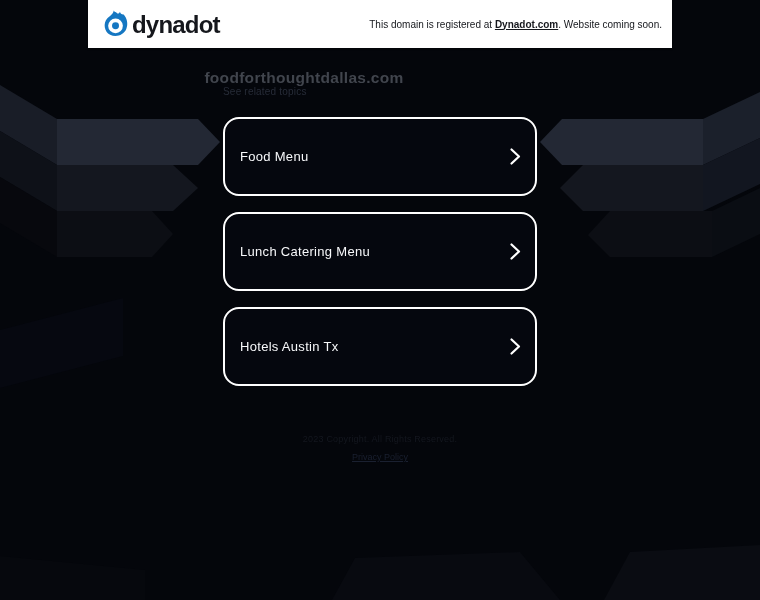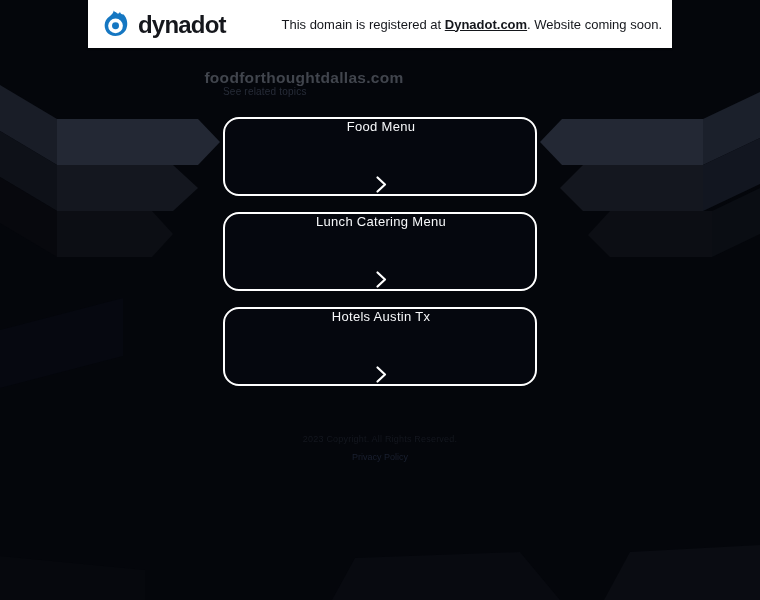--- a/index.html
+++ b/index.html
@@ -15,61 +15,60 @@
   .bg-art{position:absolute;inset:0;pointer-events:none;}
 
   
   .header-bar{
     position:absolute;left:88px;top:0;width:584px;height:48px;
     background:#ffffff;
     display:flex;align-items:center;justify-content:space-between;
     padding:0 10px 0 13px;box-sizing:border-box;
     box-shadow:0 1px 2px rgba(0,0,0,.35);
   }
-  .logo{display:flex;align-items:center;gap:6px;cursor:pointer;text-align:center;}
+  .logo{display:flex;align-items:center;cursor:pointer;text-align:center;}
   .logo-text{
     font-size:24px;font-weight:800;color:#15171c;letter-spacing:-0.8px;
     line-height:1;padding-top:1px;
   }
-  .tagline{font-size:13px;color:#15171c;white-space:nowrap;}
+  .tagline{font-size:10px;color:#15171c;white-space:nowrap;}
   .tagline .lnk{font-weight:700;text-decoration:underline;color:#15171c;cursor:pointer;}
 
   
   .domain-title{
     position:absolute;top:69px;left:0;width:608px;text-align:center;
     font-size:15.5px;font-weight:700;color:#41454d;letter-spacing:0.3px;
   }
   .related-label{
     position:absolute;top:86px;left:223px;
     font-size:10px;color:#272c38;letter-spacing:0.2px;
   }
   .topics{position:absolute;top:117px;left:223px;width:314px;}
   .topic-btn{
     box-sizing:border-box;
     width:314px;height:79px;margin-bottom:16px;
     background:#05070e;
     border:2px solid #ffffff;border-radius:16px;
     display:flex;align-items:center;justify-content:space-between;
     padding:0 13px 0 15px;
     cursor:pointer;
-    flex-direction:column;
   }
   .topic-label{font-size:13px;color:#f7f8fa;letter-spacing:0.3px;font-weight:500;}
   .chev{display:block;}
 
   
   .copyright{
     position:absolute;top:434px;left:0;width:760px;text-align:center;
     font-size:9px;color:#14171f;letter-spacing:0.2px;
   }
   .privacy{
     position:absolute;top:452px;left:0;width:760px;text-align:center;
     font-size:9px;color:#1a2030;
   }
-  .privacy span{cursor:pointer;}
+  .privacy span{text-decoration:underline;cursor:pointer;}
 </style>
 </head>
 <body>
 
 <div class="stage">
 
   <svg class="bg-art" width="760" height="600" viewBox="0 0 760 600" xmlns="http://www.w3.org/2000/svg">
 
     <polygon points="0,85 57,119 57,165 0,131" fill="#191d27"></polygon>
     <polygon points="0,131 57,165 57,211 0,177" fill="#0e1118"></polygon>

